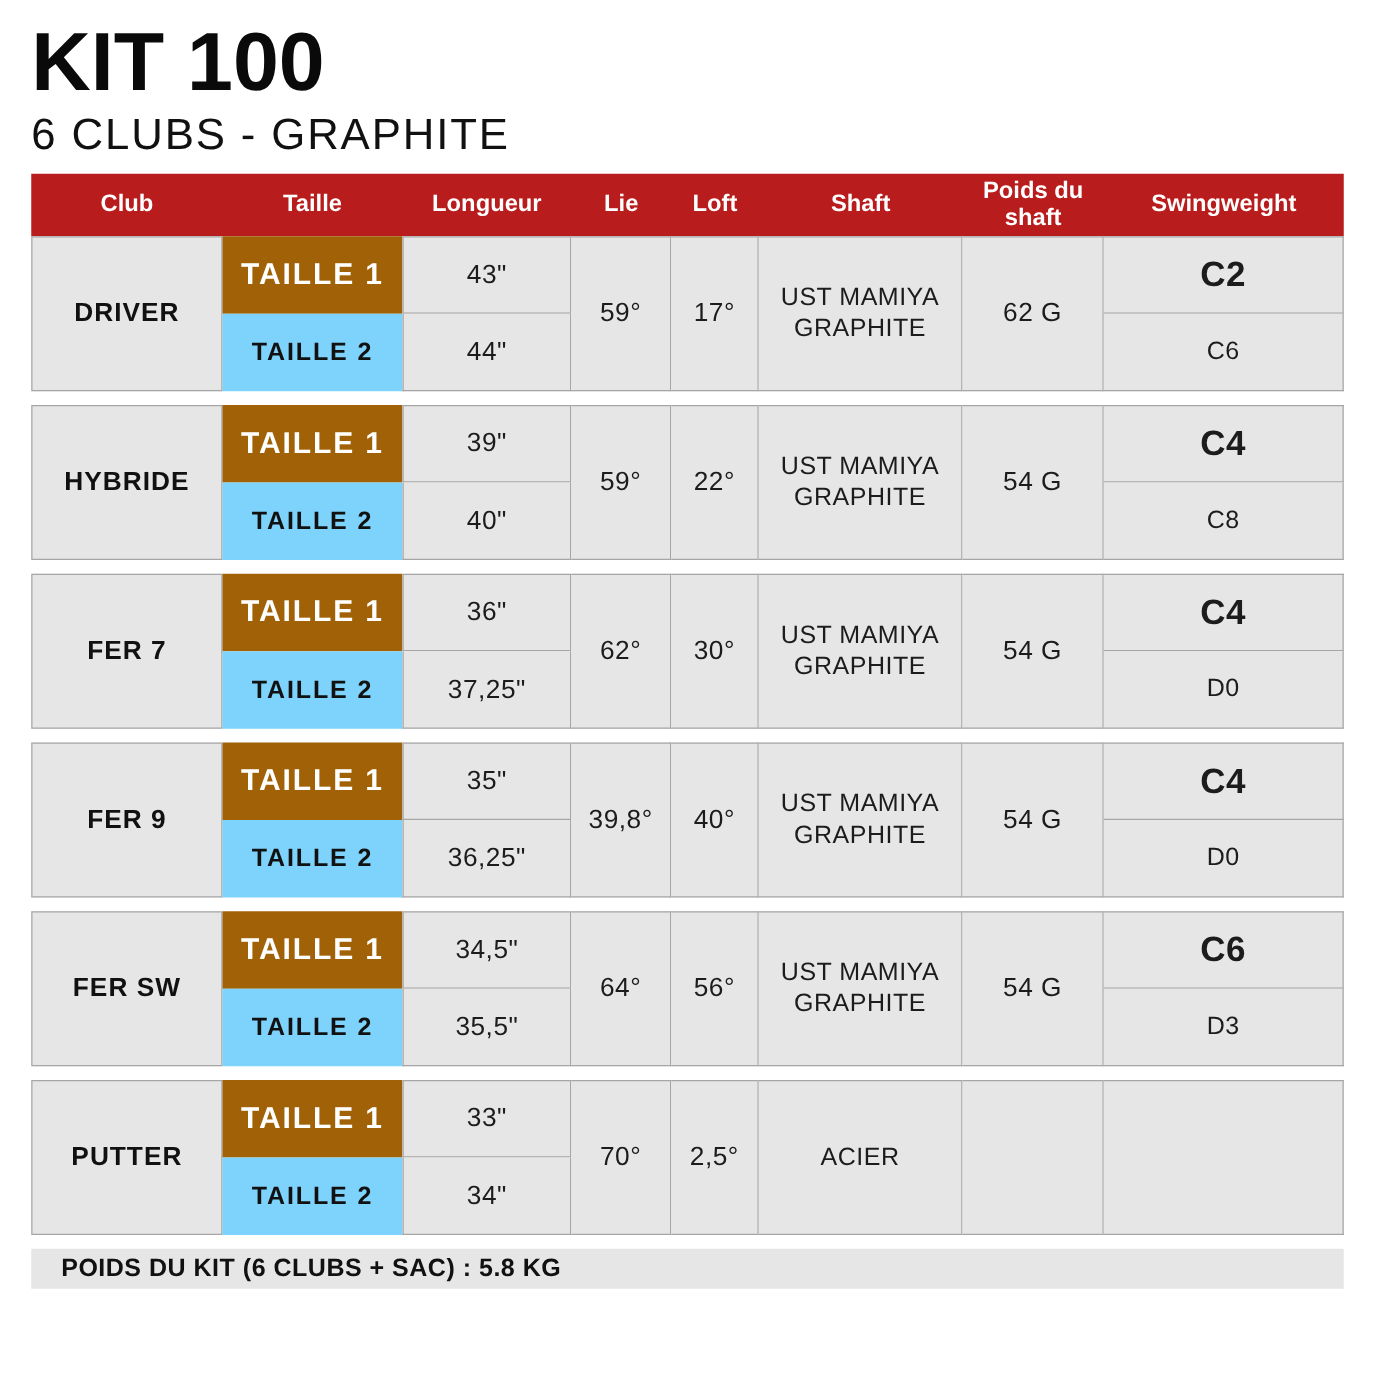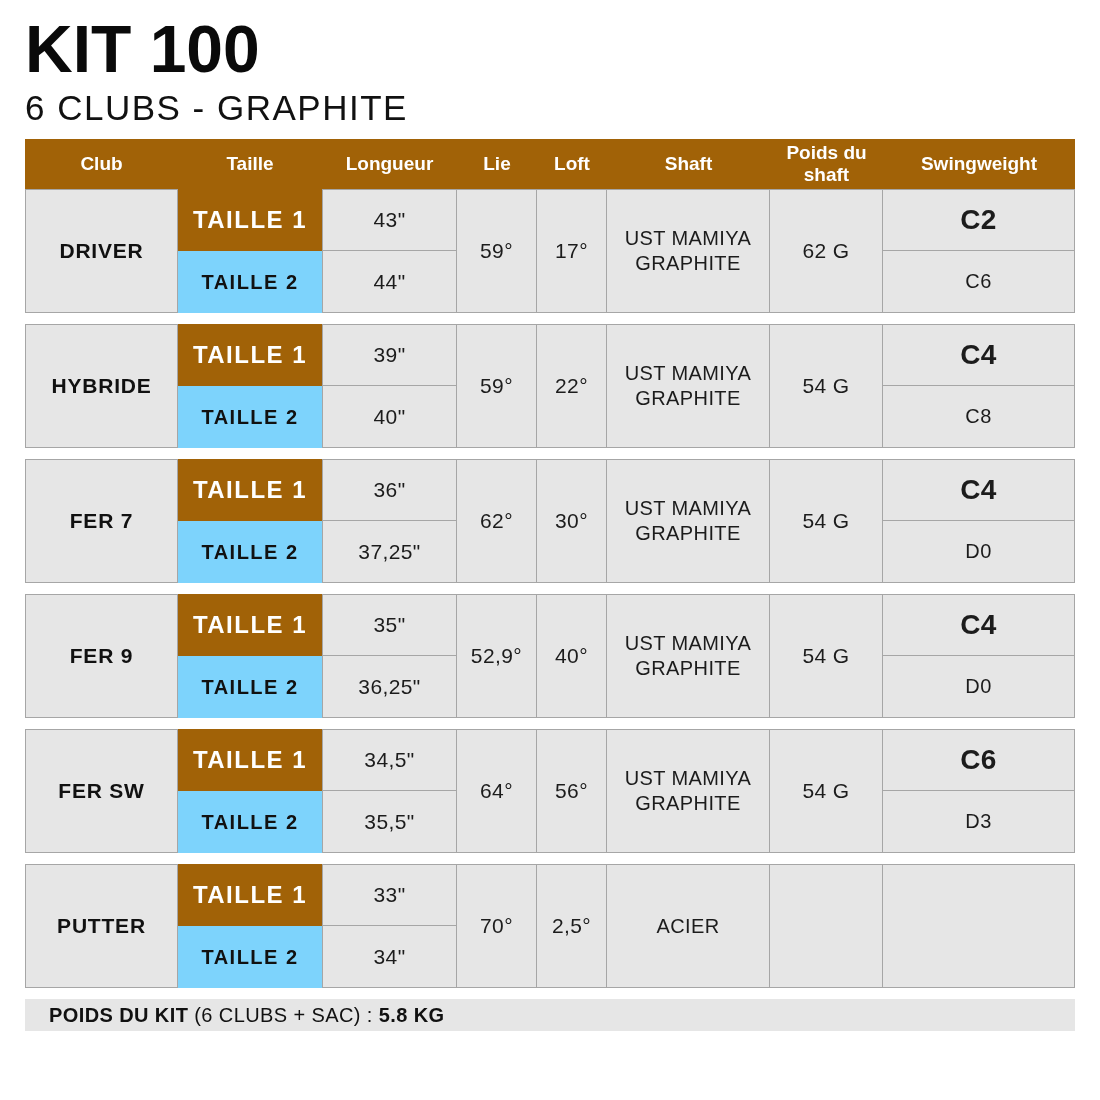--- a/index.html
+++ b/index.html
@@ -15,21 +15,21 @@
   .subtitle{
     font-size:35px;line-height:1;font-weight:400;letter-spacing:1.5px;
     margin-top:8px;color:#111;
   }
   
   .cols{
     display:grid;
     grid-template-columns:153px 144px 135px 80px 70px 163px 113px 192px;
   }
   .thead{
-    margin-top:14px;height:50px;background:#a16207;color:#fff;
+    margin-top:14px;height:50px;background:#b91c1c;color:#fff;
   }
   .thead .hc{
     display:flex;align-items:center;justify-content:center;text-align:center;
     font-weight:700;font-size:19px;line-height:1.15;padding:0 4px;box-sizing:border-box;
   }
   .block{
     grid-template-rows:62px 62px;
     margin-bottom:11px;
   }
   .block:first-of-type{margin-top:8px;}
@@ -49,21 +49,21 @@
   .poids{grid-column:7;grid-row:1 / span 2;border-left:none;}
   .sw1{grid-column:8;grid-row:1;border-left:none;font-size:28px;font-weight:bold;}
   .sw2{grid-column:8;grid-row:2;border-left:none;border-top:none;font-size:20px;}
   .swm{grid-column:8;grid-row:1 / span 2;border-left:none;font-size:20px;}
   .footer{
     margin-top:11px;height:32px;background:#e6e6e6;
     display:flex;align-items:center;padding-left:24px;box-sizing:border-box;
     font-size:20px;color:#111;letter-spacing:0.4px;
   }
   .footer .b{font-weight:700;}
-  .footer .r{font-weight:400;margin:0 6px;}
+  .footer .r{font-weight:700;margin:0 6px;}
 </style>
 </head>
 <body>
 
 <div class="page">
 
   <div class="title">KIT 100</div>
   <div class="subtitle">6 CLUBS - GRAPHITE</div>
 
   <div class="cols thead">
@@ -118,21 +118,21 @@
     <div class="cell g sw1">C4</div>
     <div class="cell g sw2">D0</div>
   </div>
 
   <div class="cols block">
     <div class="cell g club">FER 9</div>
     <div class="cell t1">TAILLE 1</div>
     <div class="cell g len1">35"</div>
     <div class="cell t2">TAILLE 2</div>
     <div class="cell g len2">36,25"</div>
-    <div class="cell g lie">52,9°</div>
+    <div class="cell g lie">39,8°</div>
     <div class="cell g loft">40°</div>
     <div class="cell g shaft">UST MAMIYA GRAPHITE</div>
     <div class="cell g poids">54 G</div>
     <div class="cell g sw1">C4</div>
     <div class="cell g sw2">D0</div>
   </div>
 
   <div class="cols block">
     <div class="cell g club">FER SW</div>
     <div class="cell t1">TAILLE 1</div>

